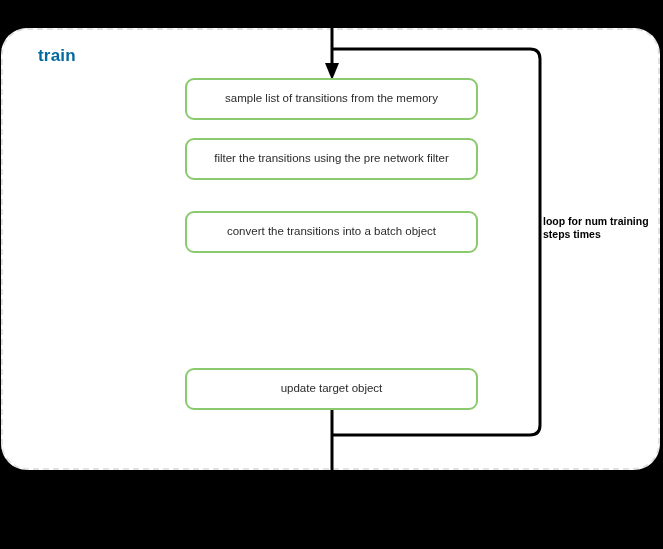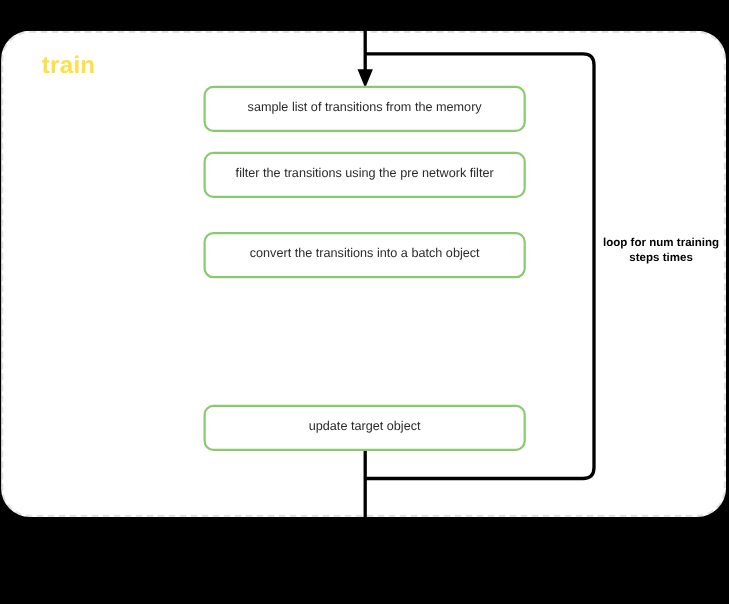--- a/index.html
+++ b/index.html
@@ -31,23 +31,23 @@
     box-sizing: border-box;
     background: #ffffff;
     border: 2px dashed #e2e2e2;
     border-radius: 26px;
   }
 
   .train-title {
     position: absolute;
     left: 38px;
     top: 46px;
-    font-size: 22px;
+    font-size: 17px;
     font-weight: bold;
-    color: #fde047;
+    color: #0369a1;
     letter-spacing: 0.2px;
     white-space: nowrap;
   }
 
   
   .step-box {
     position: absolute;
     left: 185px;
     width: 293px;
     height: 42px;
@@ -98,21 +98,20 @@
   
   .loop-label {
     position: absolute;
     left: 543px;
     top: 215px;
     width: 116px;
     font-size: 10.5px;
     font-weight: bold;
     line-height: 1.25;
     color: #000000;
-    text-align: center;
   }
 
   
   #connectors {
     position: absolute;
     left: 0;
     top: 0;
     width: 663px;
     height: 549px;
     pointer-events: none;

